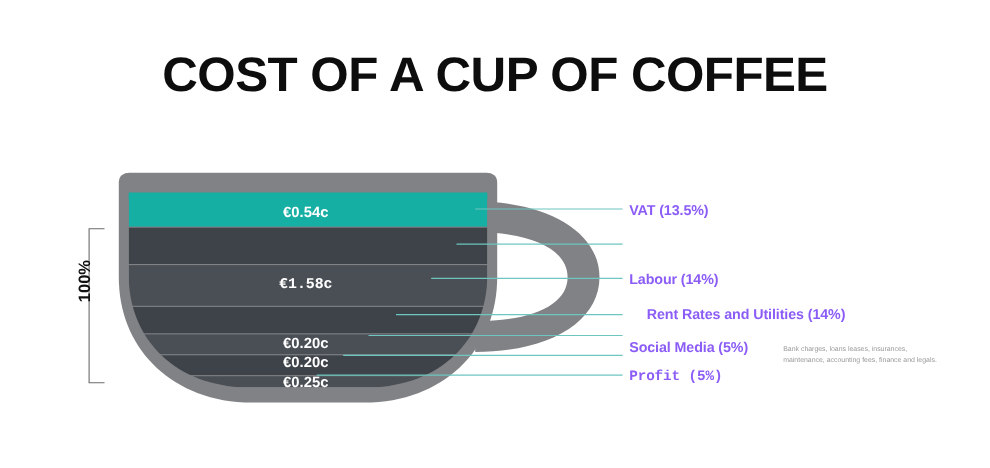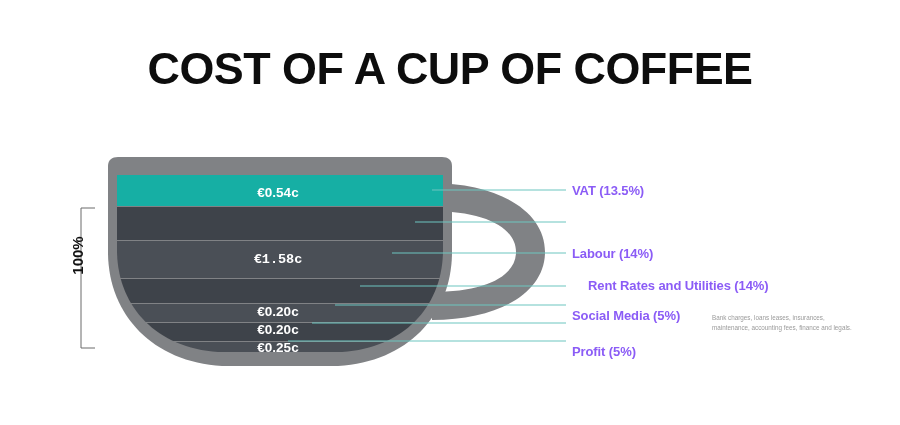--- a/index.html
+++ b/index.html
@@ -174,17 +174,17 @@
   <div class="layer-value" style="top:185px;">€0.54c</div>
   <div class="layer-value" style="top:252px;font-family:Liberation Mono, monospace;">€1.58c</div>
   <div class="layer-value" style="top:304px;">€0.20c</div>
   <div class="layer-value" style="top:322px;">€0.20c</div>
   <div class="layer-value" style="top:340px;">€0.25c</div>
 
   <div class="cat-label" style="top:183px;">VAT (13.5%)</div>
   <div class="cat-label" style="top:246px;">Labour (14%)</div>
   <div class="cat-label" style="top:278px;margin-left:16px;">Rent Rates and Utilities (14%)</div>
   <div class="cat-label" style="top:298px;margin-top:10px;">Social Media (5%)</div>
-  <div class="cat-label" style="top:344px;">Profit (5%)</div>
+  <div class="cat-label" style="top:334px;font-family:Liberation Mono, monospace;">Profit (5%)</div>
 
   <div id="footnote">Bank charges, loans leases, insurances, maintenance, accounting fees, finance and legals.</div>
 
 </div>
 
 </body></html>

